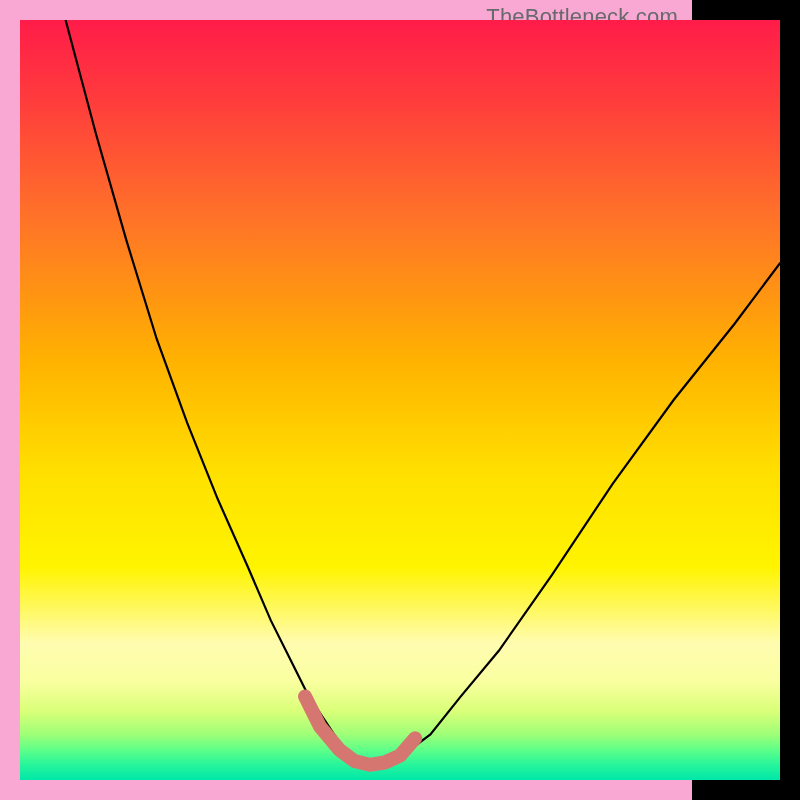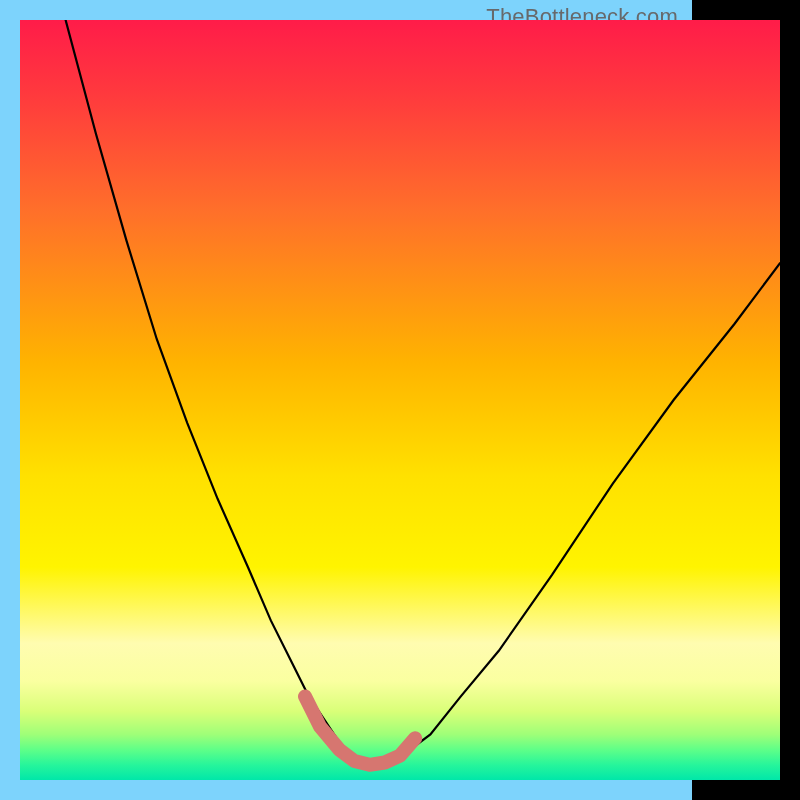--- a/index.html
+++ b/index.html
@@ -7,21 +7,21 @@
     padding: 0;
     width: 800px;
     height: 800px;
     background: #000000;
     overflow: hidden;
   }
   .canvas {
     position: relative;
     width: 692px;
     height: 800px;
-    background: #7dd3fc;
+    background: #f9a8d4;
   }
   .plot-area {
     position: absolute;
     left: 20px;
     top: 20px;
     width: 760px;
     height: 760px;
     background: linear-gradient(
       to bottom,
       #ff1c49 0%,

